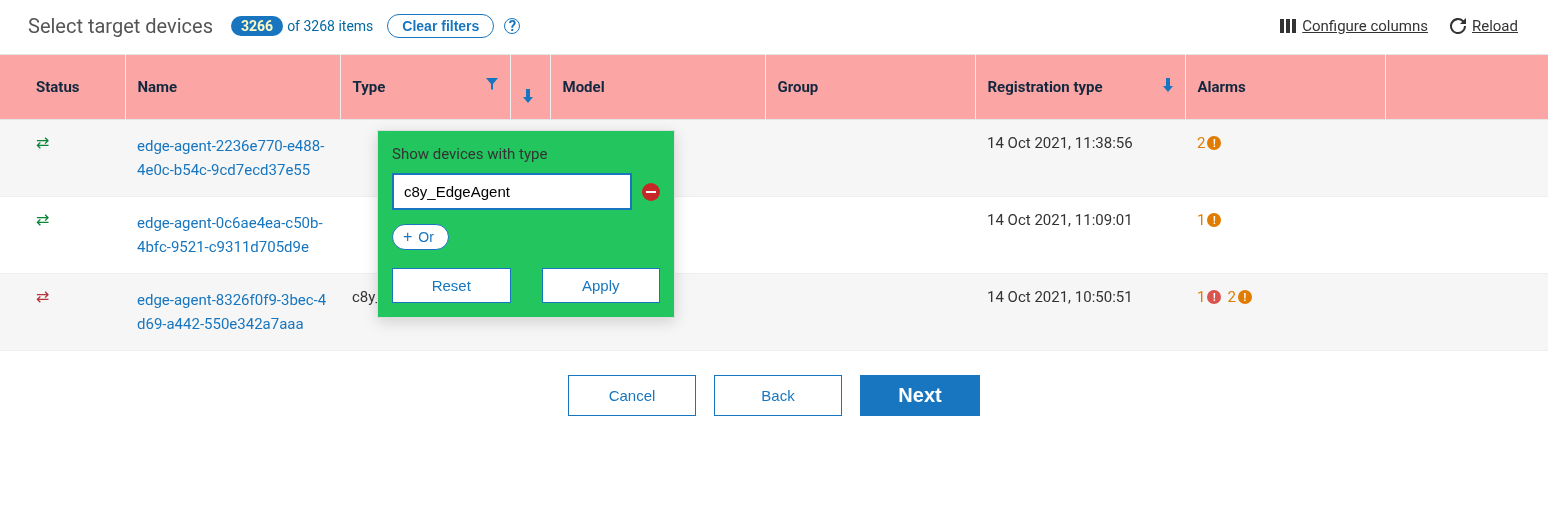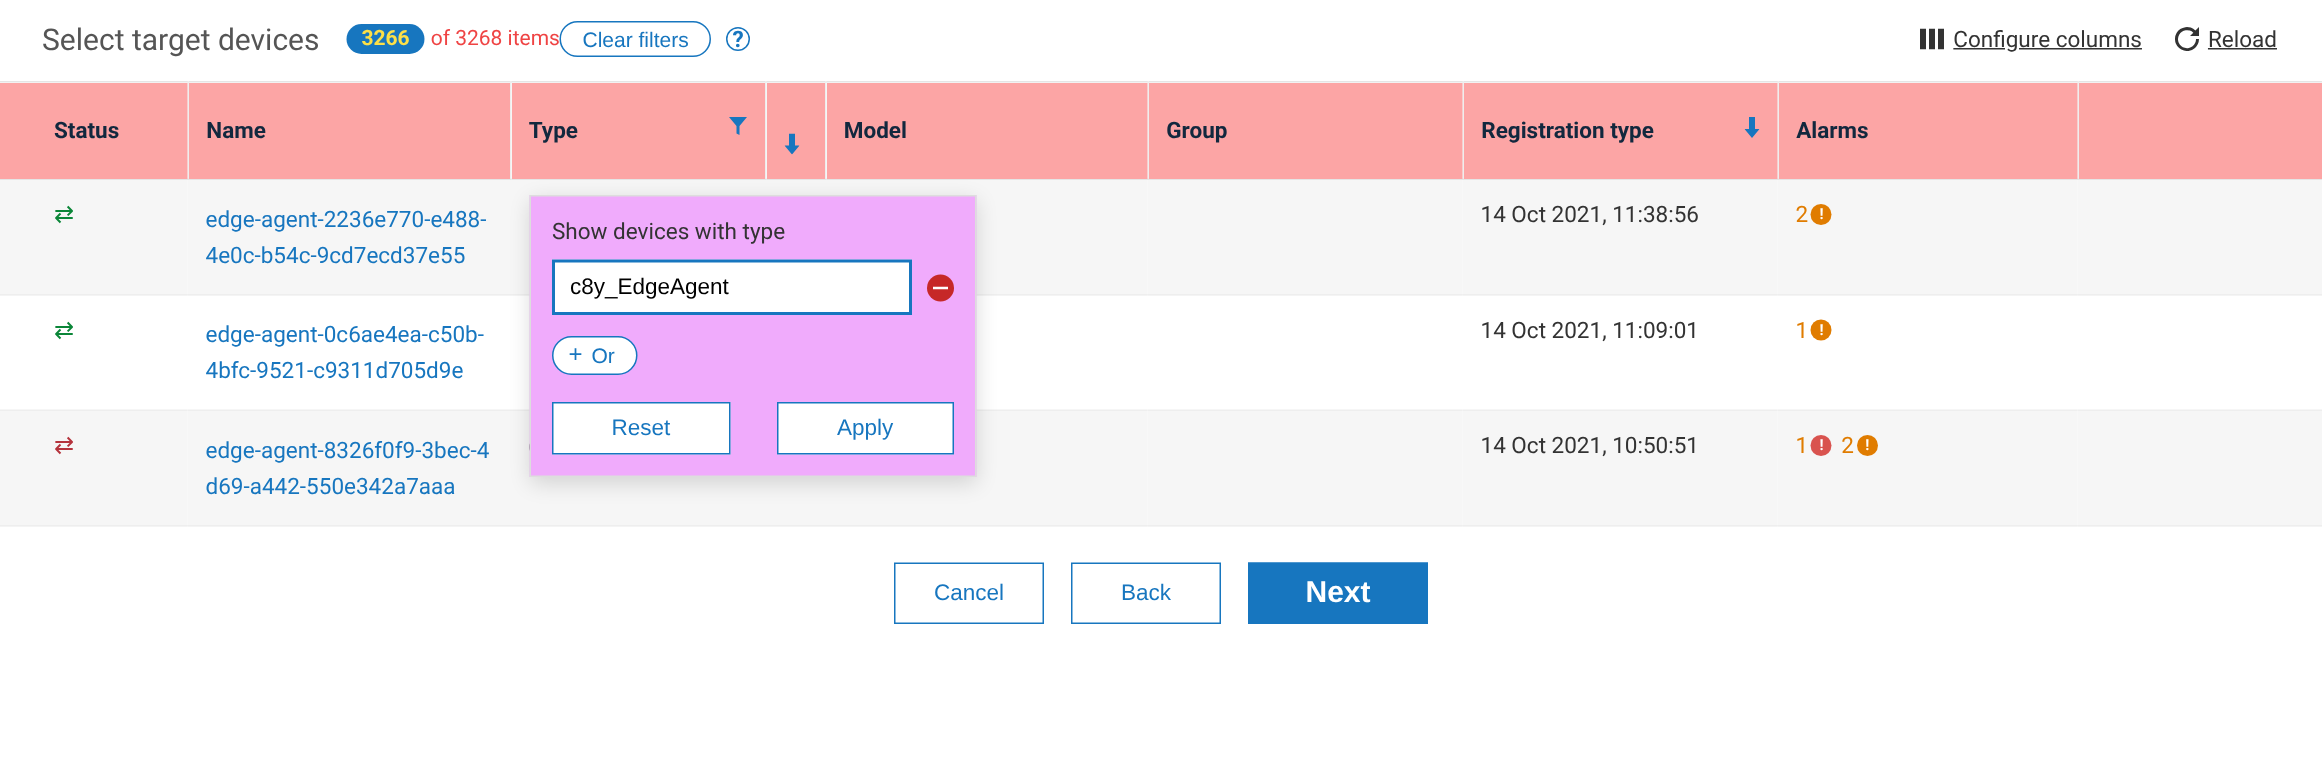--- a/index.html
+++ b/index.html
@@ -18,40 +18,42 @@
     padding: 14px 30px 16px 28px;
   }
   .page-title {
     font-size: 20px;
     color: #555;
     margin-right: 18px;
     font-weight: 400;
   }
   .count-badge {
     background: #1776BF;
-    color: #fde047;
+    color: #fef9c3;
     font-weight: 700;
     border-radius: 14px;
     padding: 2px 10px;
     font-size: 14px;
     margin-right: 4px;
   }
   .count-suffix {
-    color: #ef4444;
-    font-size: 14px;
+    color: #0369a1;
+    font-size: 14px;
+    margin-right: 14px;
   }
   .clear-filters-btn {
     border: 1px solid #1776BF;
     color: #1776BF;
     background: #fff;
     border-radius: 14px;
     padding: 3px 14px;
     font-size: 14px;
     cursor: pointer;
     margin-right: 10px;
+    font-weight: bold;
   }
   .help-icon {
     color: #1776BF;
     font-size: 15px;
     border: 1.5px solid #1776BF;
     border-radius: 50%;
     width: 16px;
     height: 16px;
     display: inline-flex;
     align-items: center;
@@ -149,23 +151,23 @@
     font-size: 10px;
     font-weight: bold;
   }
   .alarm-circle.dark {
     background: #D9534F;
   }
   
   .filter-popover {
     position: absolute;
     top: 130px;
-    left: 353px;
+    left: 377px;
     width: 298px;
-    background: #f0abfc;
+    background: #22c55e;
     border: 1px solid #ddd;
     box-shadow: 0 4px 14px rgba(0,0,0,0.15);
     padding: 14px 14px 14px 14px;
     z-index: 10;
   }
   .popover-label {
     font-size: 15px;
     color: #333;
     margin-bottom: 10px;
   }
@@ -225,21 +227,21 @@
   }
   
   .footer {
     display: flex;
     justify-content: center;
     gap: 18px;
     padding: 24px 0;
   }
   .footer .btn-outline {
     flex: none;
-    width: 100px;
+    width: 128px;
   }
   .btn-primary {
     background: #1776BF;
     color: #fff;
     border: 1px solid #1776BF;
     padding: 8px 0;
     font-size: 20px;
     font-weight: 600;
     cursor: pointer;
     width: 120px;

